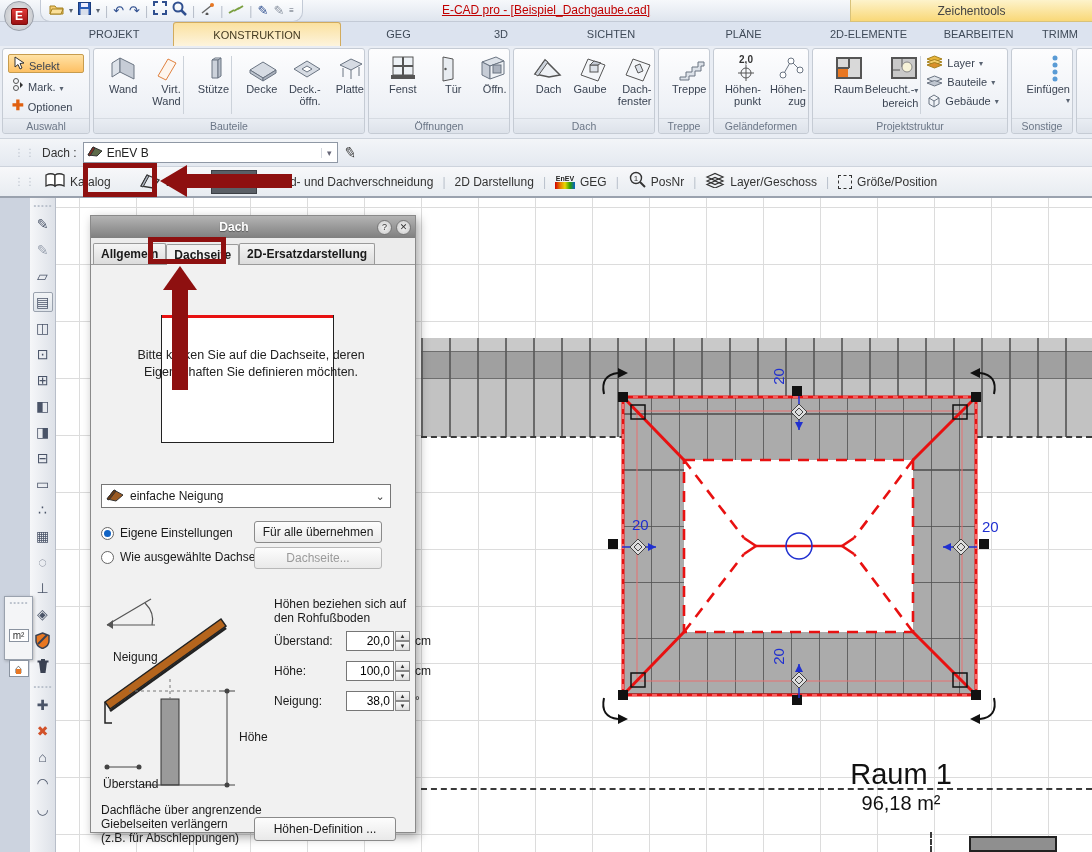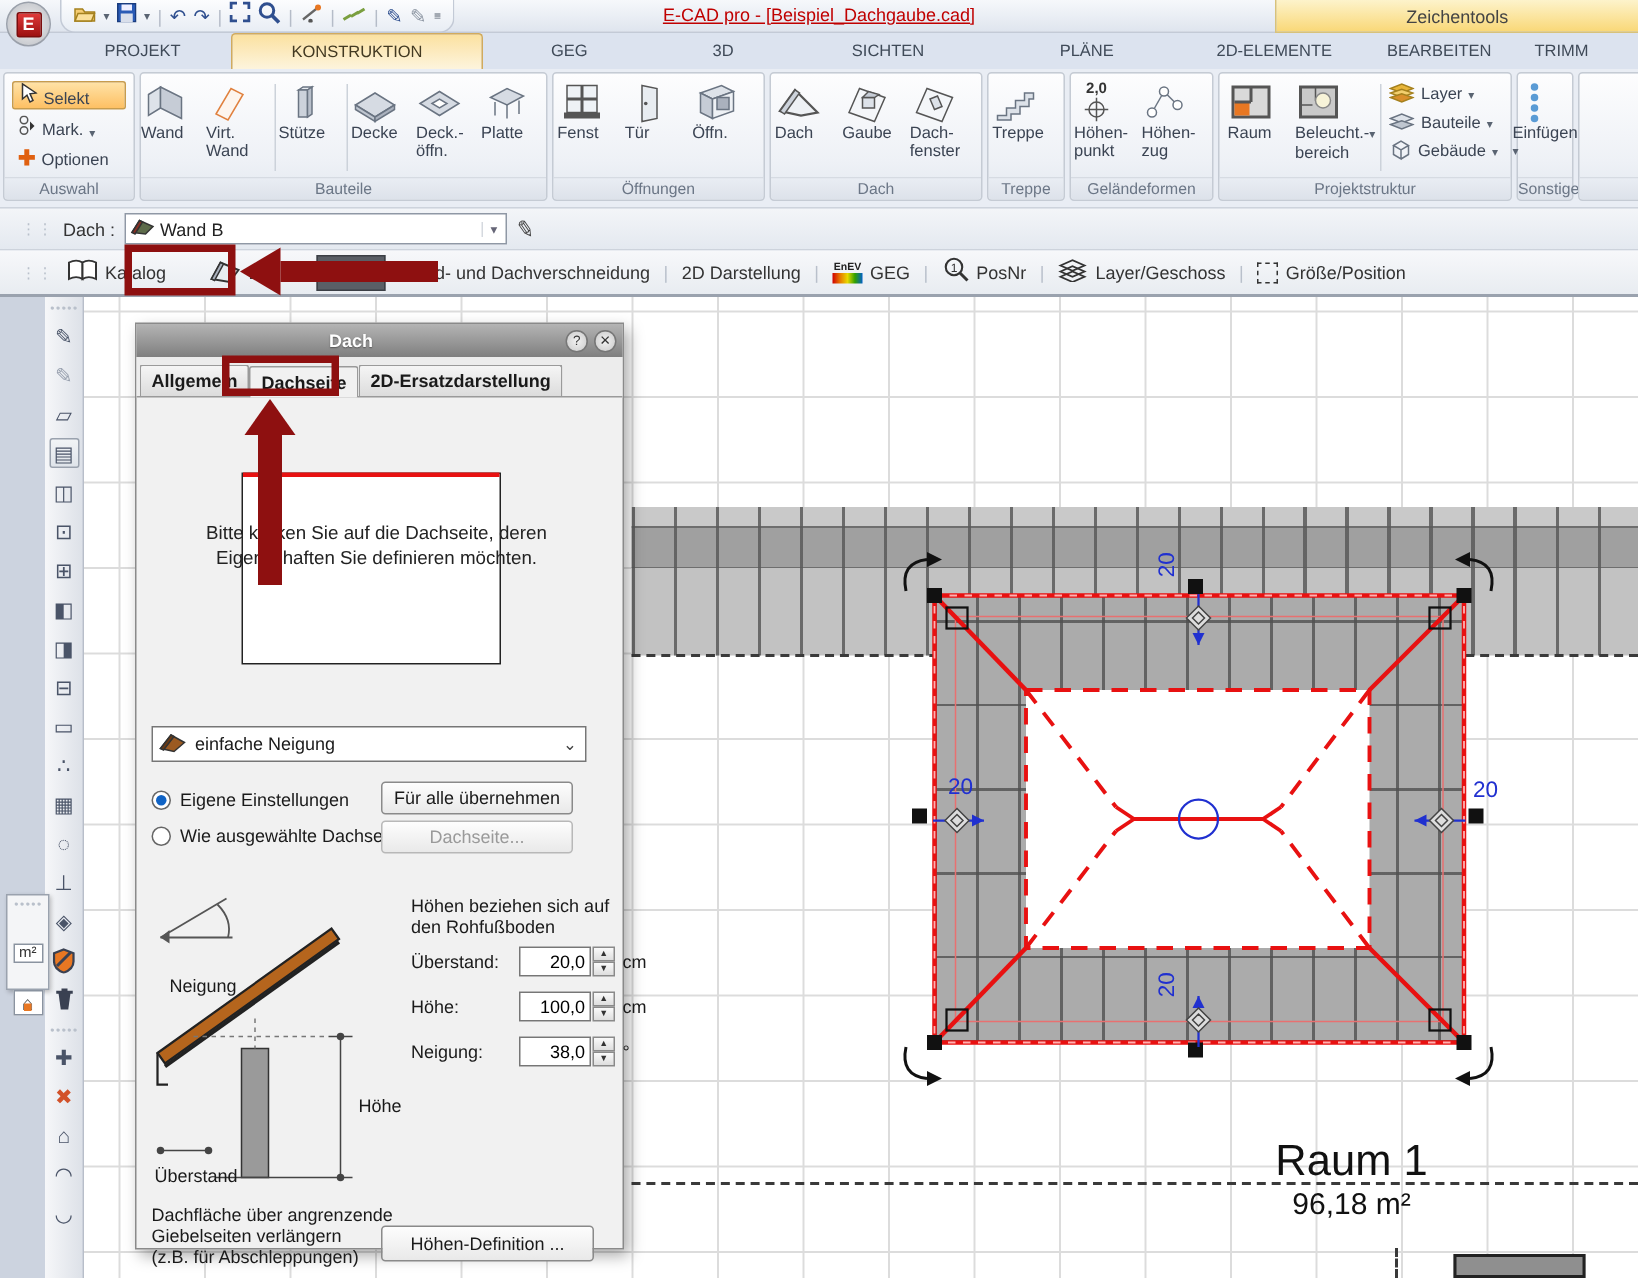--- a/index.html
+++ b/index.html
@@ -18,34 +18,34 @@
     padding:0 8px; background:linear-gradient(#fcfdfe,#e8edf4); border:1px solid #c3cad6; border-top:none;
     border-radius:0 0 10px 10px;}
   .qat .g { font-size:13px; color:#2f4f8f; line-height:18px;}
   .qat .sep { color:#b5bcc8; font-size:12px; }
   .wtitle { position:absolute; left:0; right:0; top:3px; text-align:center; font-size:12px; color:#c00000;text-decoration:underline; }
   .ztools { position:absolute; left:850px; top:0; width:242px; height:22px;
     background:linear-gradient(#fdf3cb,#f9d878); border-left:1px solid #d8c27a; border-bottom:1px solid #d8c27a;
     text-align:center; font-size:12px; color:#444; line-height:22px;}
 
   
-  .tabrow { position:absolute; left:0; top:22px; width:1092px; height:24px; background:#dce3ef; display:flex; padding-left:36px; }
+  .tabrow { position:absolute; left:0; top:22px; width:1092px; height:24px; background:#dce3ef; display:flex; padding-left:55px; }
   .rtab { height:24px; line-height:24px; text-align:center; font-size:11px; color:#3f4a58; padding:0 10px; white-space:nowrap;}
   .rtab.active { background:linear-gradient(#fbe1a0,#fdf4dd); border:1px solid #d2ab5d; border-bottom:none;
     border-radius:3px 3px 0 0; color:#433a22;}
 
   
   .ribbon { position:absolute; left:0; top:46px; width:1092px; height:92px; background:#e9edf4;
     display:flex; gap:3px; padding:2px 0 2px 2px; }
   .rgroup { height:86px; background:linear-gradient(#fdfdfe,#eef1f6 70%,#e3e8ef);
     border:1px solid #c5cbd4; border-radius:3px; display:flex; flex-direction:column; flex-shrink:0;}
   .rbody { flex:1; display:flex; align-items:flex-start; justify-content:center; padding-top:3px;}
   .rtitle { height:15px; text-align:center; font-size:10.5px; color:#6b7686; border-top:1px solid #d6dbe2;
     line-height:14px; background:linear-gradient(#e9edf3,#dde2ea); border-radius:0 0 3px 3px;}
-  .rbtn { width:45px; display:flex; flex-direction:column; align-items:flex-start; font-size:11px; line-height:12px;
+  .rbtn { width:45px; display:flex; flex-direction:column; align-items:flex-end; font-size:11px; line-height:12px;
     color:#3b4453; text-align:center; padding-top:1px;}
   .rbtn .ric { width:30px; height:30px; display:flex; align-items:center; justify-content:center;}
   .vsep { width:1px; background:#ccd2da; margin:4px 2px; align-self:stretch;}
   .smallcol { display:flex; flex-direction:column; gap:1px; padding:2px 3px;}
   .sbtn { display:flex; align-items:flex-end; gap:4px; font-size:11px; color:#3b4453; height:19px; padding:0 4px; border-radius:2px;}
   .sbtn.hl { background:linear-gradient(#ffe2a6,#fdc064); border:1px solid #c79c4e;}
   .dd { font-size:8px; color:#5a6472; }
   .menuitem { display:flex; align-items:center; gap:4px; font-size:11px; color:#3b4453; height:18px;}
 
   
@@ -471,21 +471,21 @@
                   <path d="M3 5 L8 2 L13 5 L8 8 Z M3 5 L3 11 L8 14 L8 8 M13 5 L13 11 L8 14" fill="none" stroke="#6a7482"></path>
                 </svg></span>
             <span>Gebäude</span>
               <span class="dd">▾</span>
           </div>
         </div>
       </div>
       <div class="rtitle">Projektstruktur</div>
     </div>
 
-    <div class="rgroup" style="width:38px">
+    <div class="rgroup" style="width:62px">
       <div class="rbody">
         <div class="rbtn" style="width:56px">
           <span class="ric">
               <svg width="12" height="28">
                 <circle cx="6" cy="4" r="2.5" fill="#5a9bd5"></circle>
                 <circle cx="6" cy="11" r="2.5" fill="#5a9bd5"></circle>
                 <circle cx="6" cy="18" r="2.5" fill="#5a9bd5"></circle>
                 <circle cx="6" cy="25" r="2.5" fill="#5a9bd5"></circle>
               </svg>
             </span>
@@ -508,21 +508,21 @@
   </div>
 
   <div class="bar1">
     <span class="grip">⋮⋮</span>
     <span class="lbl">Dach :</span>
     <div class="combo">
       <span><svg width="16" height="12">
             <path d="M1 10 L6 2 L15 6 L10 11 Z" fill="#5d6b4a" stroke="#333"></path>
             <path d="M1 10 L6 2 L8 3 L3 11 Z" fill="#8a2f23" stroke="#333"></path>
           </svg></span>
-      <span>Wand B</span>
+      <span>EnEV B</span>
       <span class="arrow">▾</span>
     </div>
     <span style="font-size:15px;color:#444;transform:rotate(10deg)">✎</span>
   </div>
 
   <div class="bar2">
     <span class="grip">⋮⋮</span>
     <span class="tbtn">
       <span><svg width="20" height="16">
             <path d="M1 3 Q6 0.5 10 3 L10 14 Q6 11.5 1 14 Z" fill="#fff" stroke="#333" stroke-width="1.3"></path>

